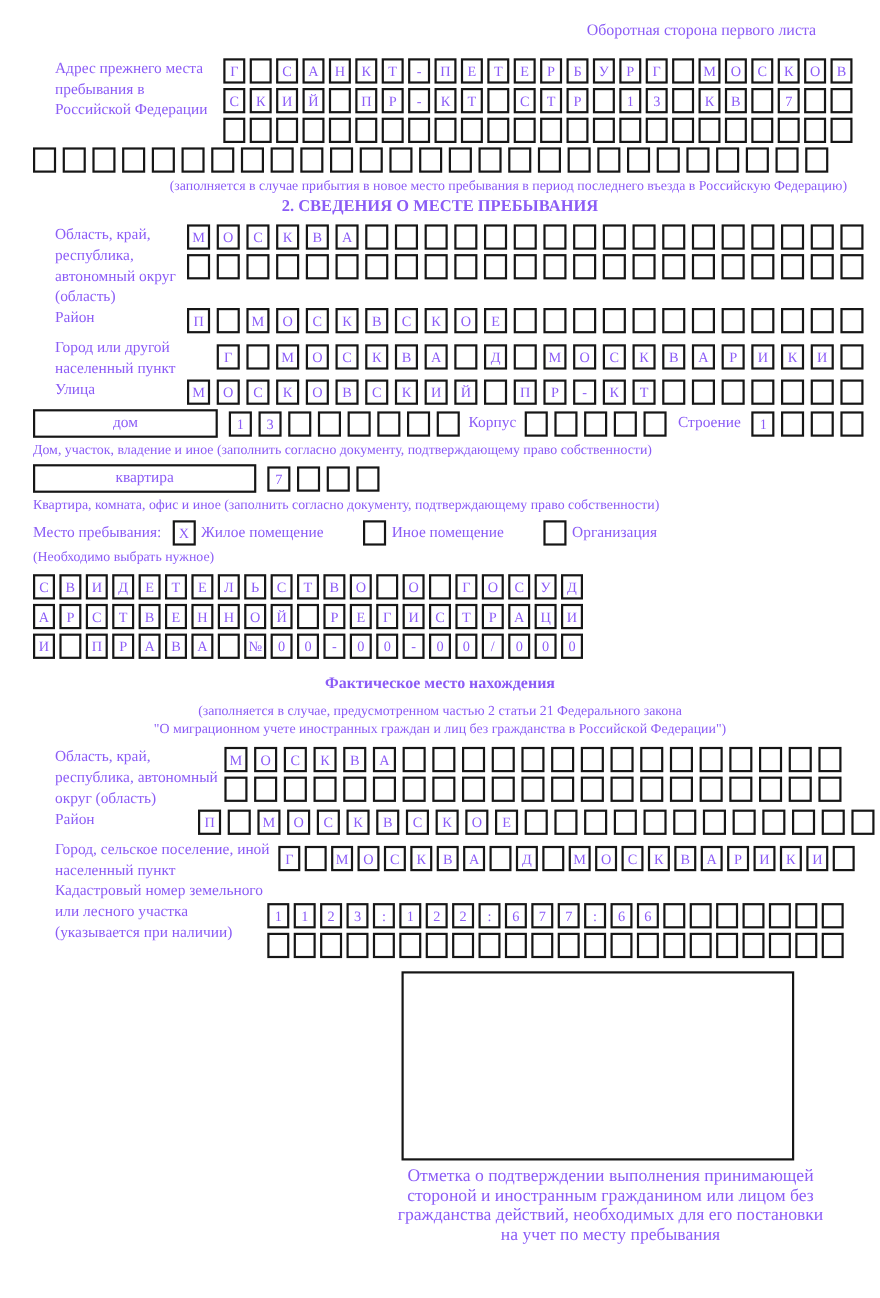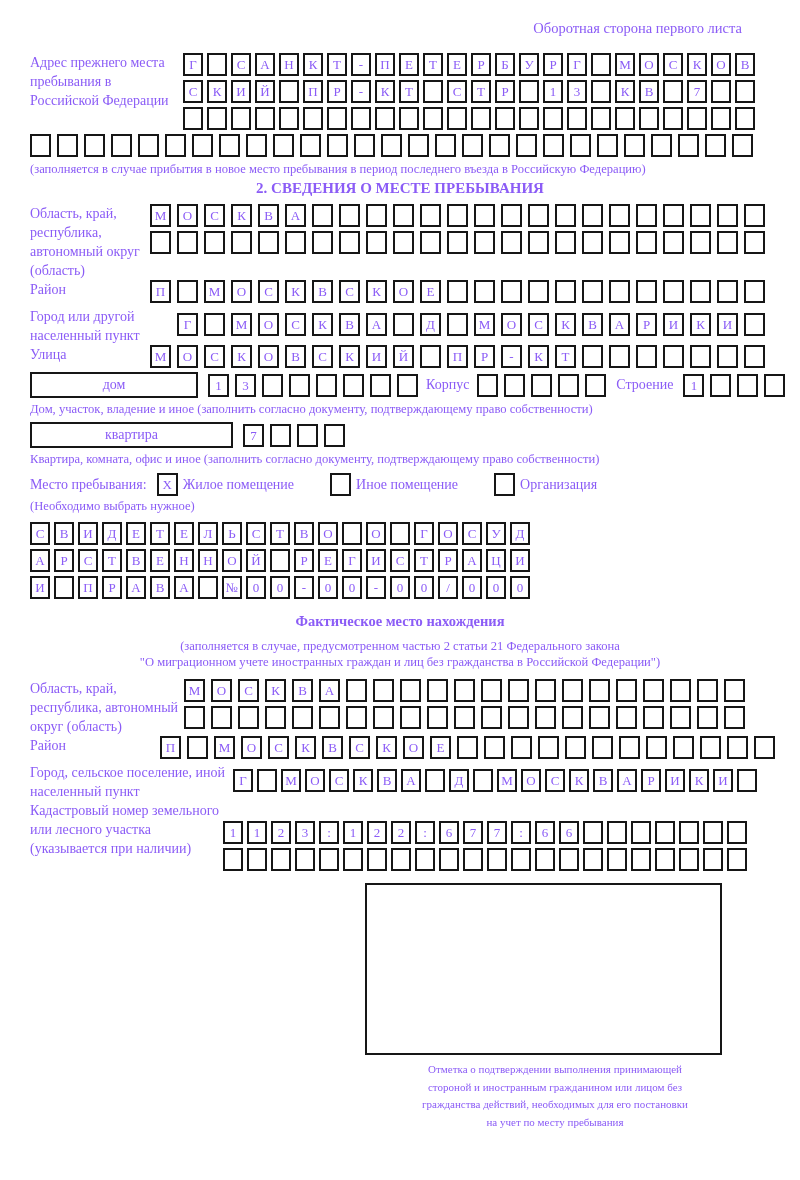--- a/index.html
+++ b/index.html
@@ -6,36 +6,36 @@
   html,body { background:#e8e8e8; }
   .page {
     width:800px; height:1180px; margin:0 auto; background:#ffffff;
     font-family:"Liberation Serif","DejaVu Serif",serif; color:#8b5cf6;
     padding:6px 30px 20px 30px; overflow:hidden; position:relative;
   }
   .hdr { text-align:right; font-size:14.5px; margin:14px 28px 16px 0; }
 
   .frow { display:flex; align-items:flex-start; }
   .frow.vcenter { align-items:center; }
-  .flabel { flex:none; font-size:14px; line-height:19px; padding-right:1px; }
+  .flabel { flex:none; font-size:14px; line-height:19px; padding-right:1px;margin-left:20px; }
   .w153 { width:153px; } .w120 { width:120px; } .w147 { width:147px; }
   .w220 { width:220px; } .w154 { width:154px; } .w130 { width:130px; }
   .w203 { width:203px; } .w193 { width:193px; }
   .bcol { display:flex; flex-direction:column; }
 
   .boxrow { display:flex; gap:6px; margin-bottom:4px; }
   .boxrow.tight { gap:4px; }
   .cbox {
     flex:none; width:21px; height:23px; border:2px solid #161616;
     font-size:13px; line-height:19px; text-align:center; background:#fff;
   }
   .tight .cbox { width:20px; }
 
   .note { font-size:12.6px; line-height:16px; }
-  .note.center { text-align:left; margin:1px 0 3px 0; }
+  .note.center { text-align:right; margin:1px 0 3px 0; }
   .title { text-align:center; font-weight:bold; font-size:15px; margin:3px 0 7px 0; }
   .subtitle { text-align:center; font-weight:bold; font-size:14.5px; margin:10px 0 8px 0; }
 
   .widebox {
     flex:none; height:26px; border:2px solid #161616; display:flex;
     align-items:center; justify-content:center; font-size:14px; background:#fff;
   }
   .wb-house { width:168px; margin-right:10px; }
   .wb-apt   { width:203px; margin-right:10px; }
   .inline-lbl { font-size:14px; line-height:26px; flex:none; }
@@ -50,21 +50,21 @@
   .opt-sep { width:26px; }
   .choose-note { text-align:left; width:62%; margin:2px 0 8px 0; }
 
   .doc-block { margin-top:4px; }
   .law-note { text-align:center; }
 
   .cad-bcol { margin-top:20px; }
 
   .stamp-wrap { margin-top:8px; }
   .stamp-box { width:357px; height:172px; border:2px solid #161616; margin-left:335px; background:#fff; }
-  .stamp-caption { width:410px; margin-left:320px; margin-top:6px; text-align:center; font-size:11px; line-height:17.5px; }
+  .stamp-caption { width:410px; margin-left:320px; margin-top:6px; text-align:center; font-size:16px; line-height:17.5px; }
 </style>
 </head>
 <body>
 
 <div class="page">
 
   <div class="hdr">Оборотная сторона первого листа</div>
 
   <div class="frow">
     <div class="flabel w153">Адрес прежнего места пребывания в Российской Федерации</div>

